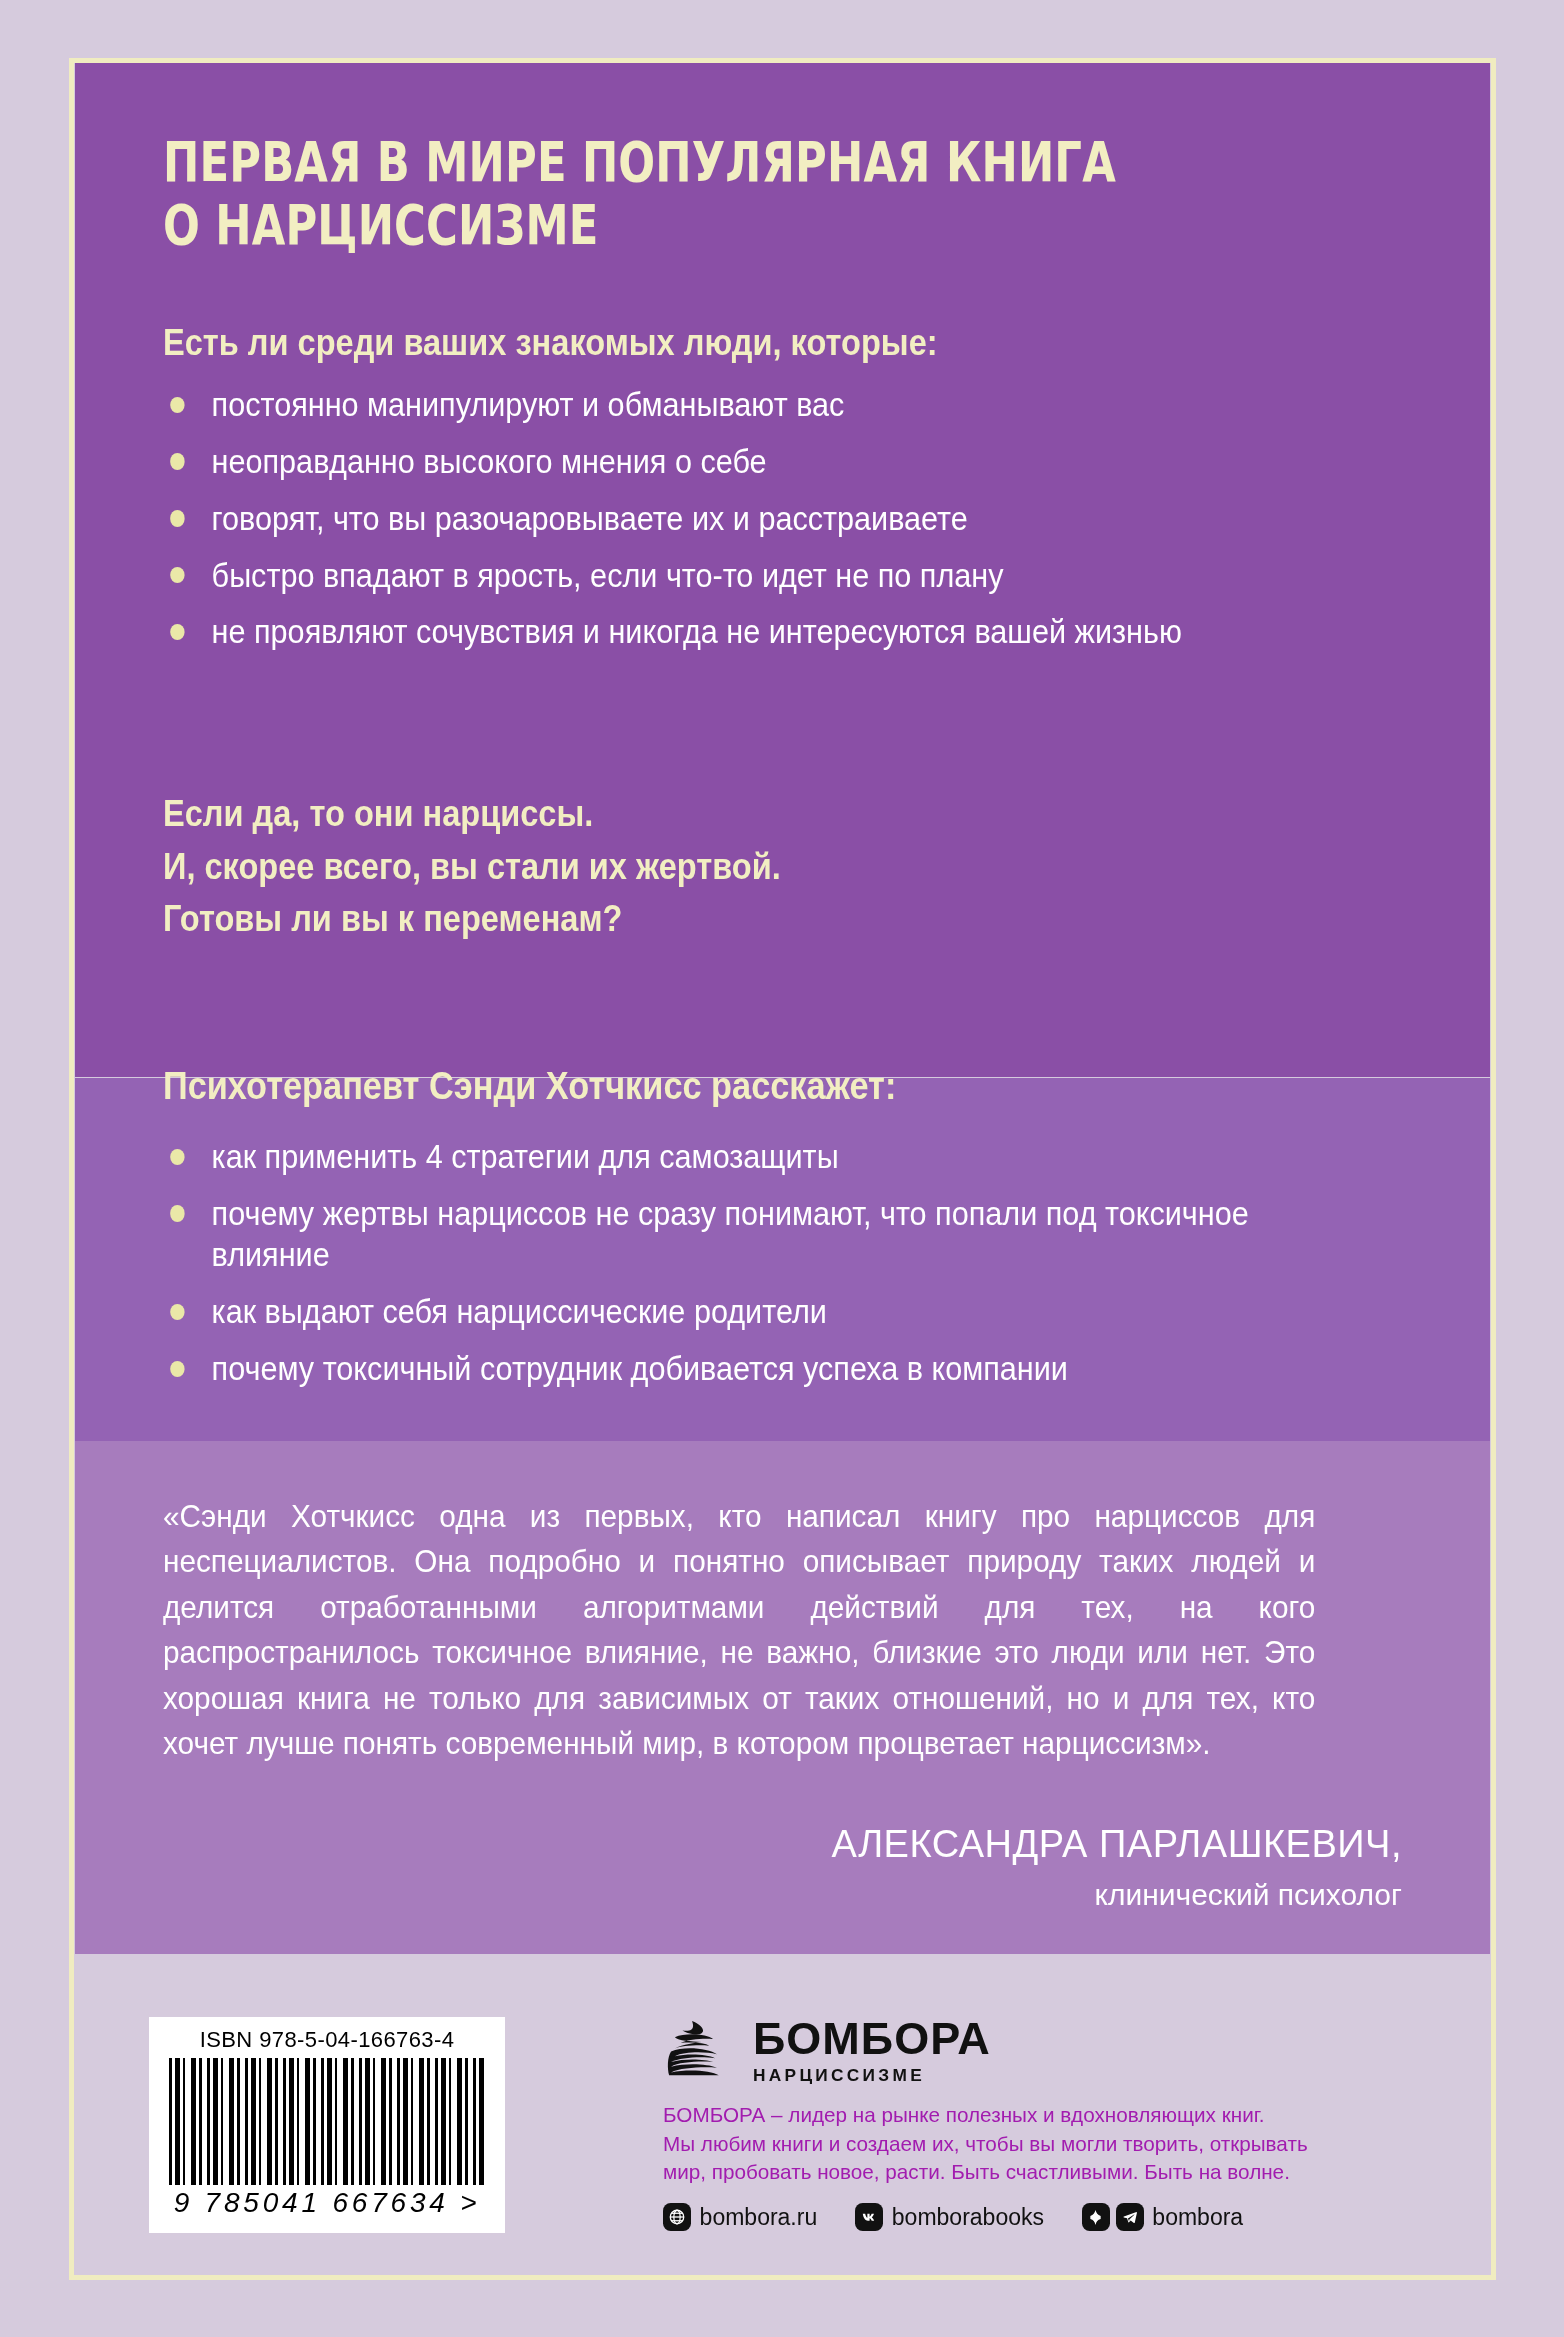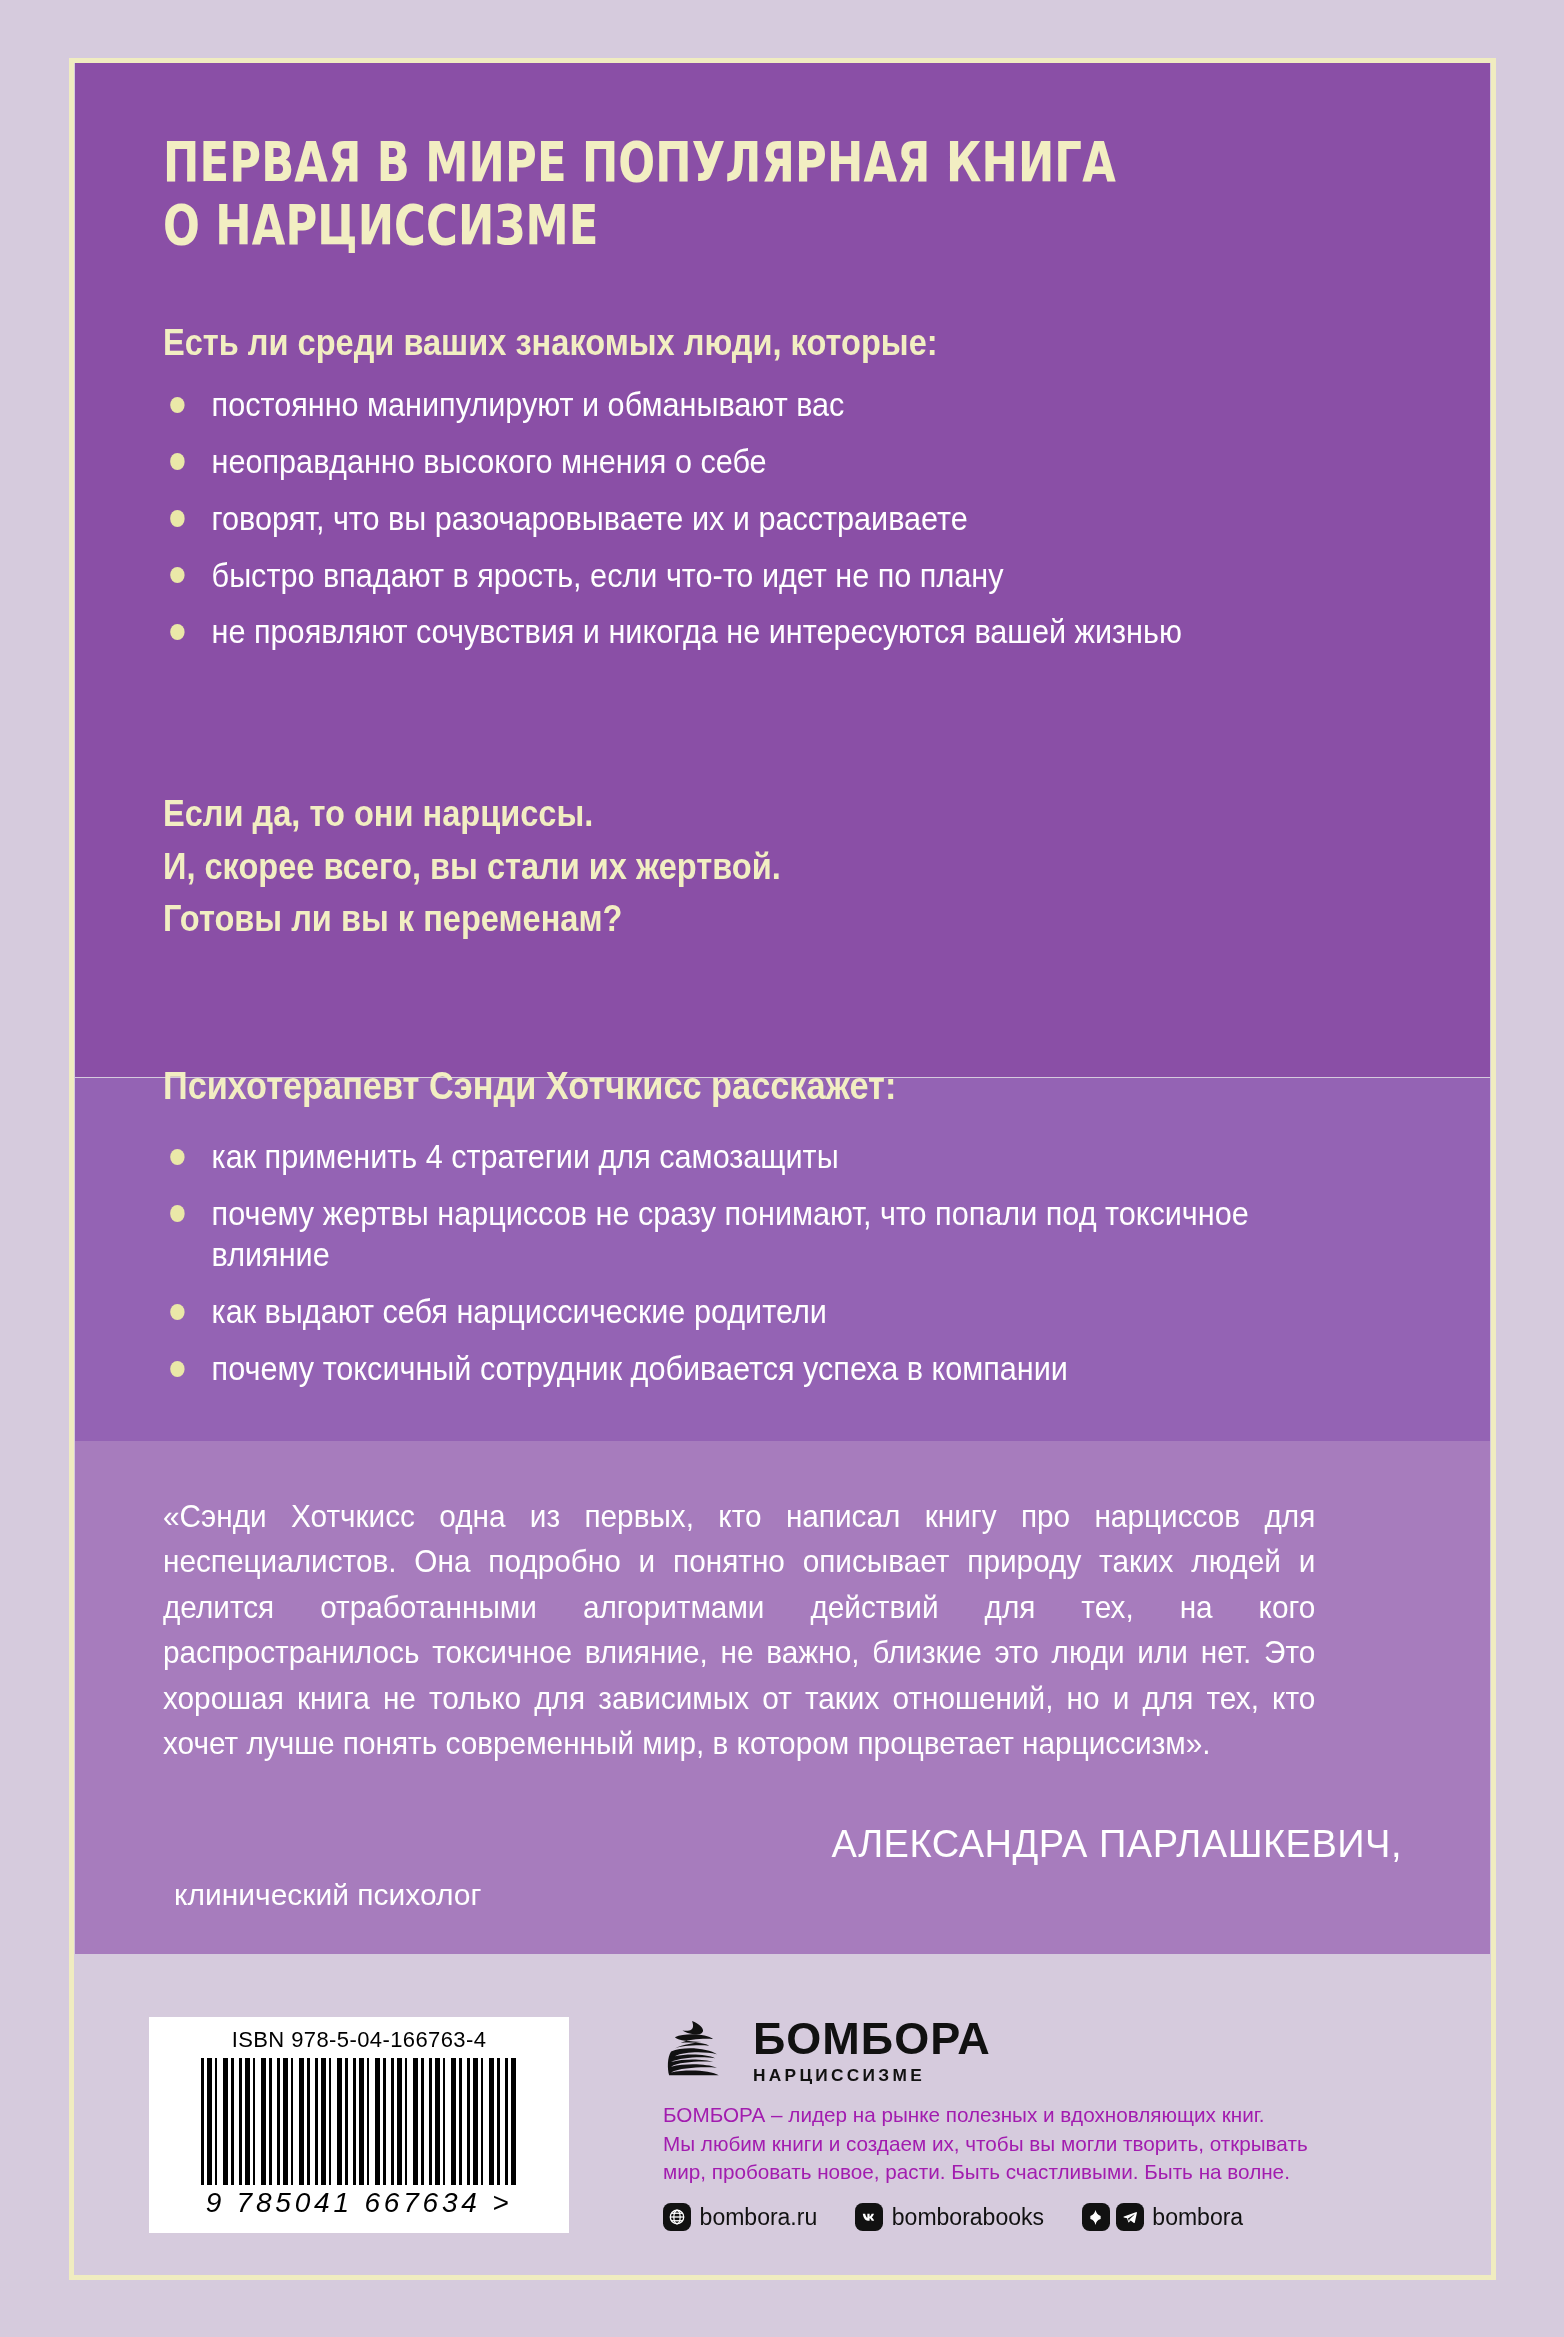--- a/index.html
+++ b/index.html
@@ -99,27 +99,27 @@
     font-weight:normal;
     font-size:38px;
     text-align:right;
     letter-spacing:0.5px;
     margin:0;
   }
   .attrib-role{
     color:#ffffff;
     font-family:"Liberation Sans",sans-serif;
     font-size:30px;
-    text-align:left;
-    margin:11px;
+    text-align:right;
+    margin:0;
   }
   
   .barcode-box{
     position:absolute;left:149px;top:2017px;
-    width:420px;height:216px;background:#ffffff;
+    width:356px;height:216px;background:#ffffff;
     box-sizing:border-box;
     padding-top:9.6px;
   }
   .isbn-text{
     text-align:center;font-family:"Liberation Sans",sans-serif;
     font-size:22px;color:#000;letter-spacing:0.4px;
   }
   .bars{
     margin:5.8px auto 0 auto;width:317px;height:127px;
     background:

